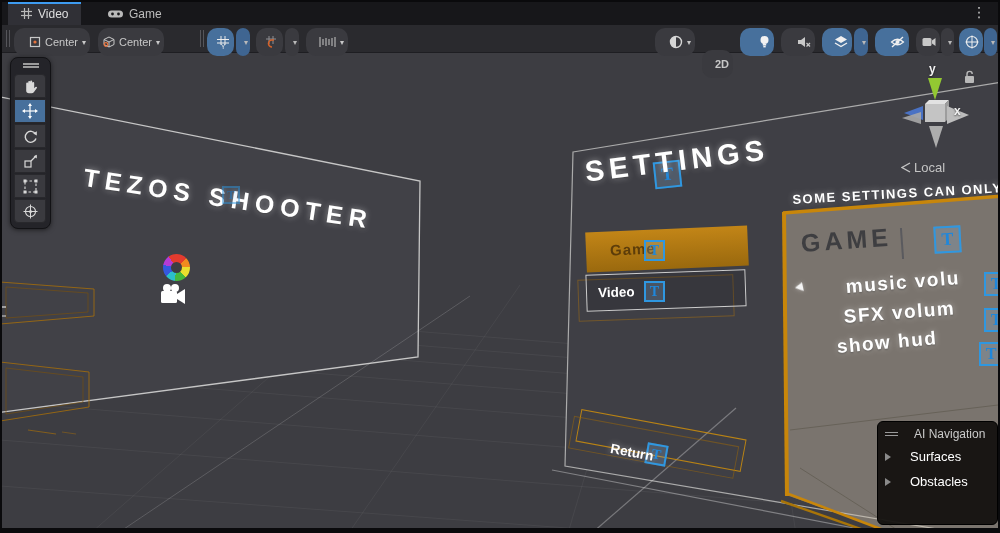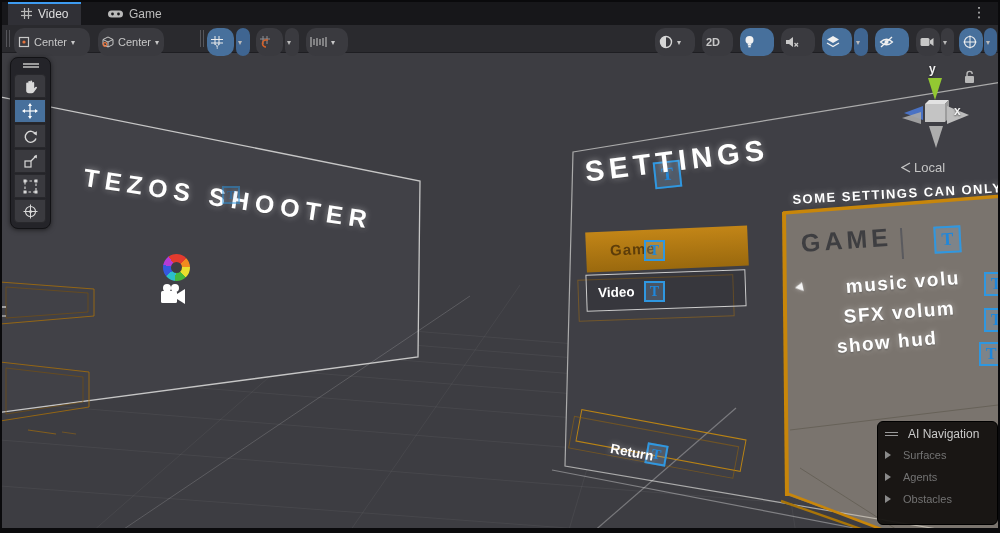--- a/index.html
+++ b/index.html
@@ -17,21 +17,21 @@
        padding:0 13px;font-size:12px;color:#BDBDBD;}
   .tab.active{background:#303036;color:#DFDFDF;}
   .tab.active::before{content:"";position:absolute;left:0;top:0;right:0;height:2px;background:#3E9BF0;}
   .kebab{position:absolute;right:14px;top:3px;color:#C9C9C9;font-size:14px;line-height:18px;cursor:pointer;}
 
   
   .toolbar{position:absolute;left:0;top:25px;right:0;height:27px;background:#2A2A2E;
            border-bottom:1px solid #1E1E22;z-index:50;}
   .tbtn{position:absolute;top:3px;height:28px;box-sizing:border-box;background:#3A3A3F;
         border-radius:10px;color:#C8C8C8;font-size:11px;display:flex;align-items:center;
-        justify-content:flex-start;gap:4px;padding:0 4px;cursor:pointer;}
+        justify-content:flex-end;gap:4px;padding:0 4px;cursor:pointer;}
   .tbtn.on{background:#47709C;color:#ECECEC;}
   .tbtn.caret{padding:0 2px;font-size:8px;color:#B9B9B9;}
   .tbtn.caret.on{background:#3F6591;}
   .sep{position:absolute;top:5px;width:1px;height:17px;background:#55555A;box-shadow:3px 0 0 #55555A;}
 
   
   .palette{position:absolute;left:10px;top:57px;width:39px;height:170px;background:#242429;
            border:1px solid #121215;border-radius:8px;z-index:50;box-shadow:0 1px 5px rgba(0,0,0,.55);}
   .grip{width:16px;height:0;margin:5px auto 0;border-top:2px solid #9B9B9B;box-shadow:0 3px 0 #9B9B9B;}
   .ptool{position:absolute;left:3px;width:32px;height:24px;background:#3A3A3F;border:1px solid #28282C;
@@ -62,23 +62,23 @@
 
   
   .gizmo{position:absolute;z-index:45;}
   .persp{position:absolute;left:901px;top:160px;z-index:45;display:flex;align-items:center;gap:3px;
          color:#C4C4C4;font-size:13px;cursor:pointer;}
   .axis-label{position:absolute;z-index:46;color:#F2F2F2;font-size:12px;font-weight:bold;
               text-shadow:0 1px 2px rgba(0,0,0,.6);}
 
   .ainav{position:absolute;left:877px;top:421px;width:121px;height:104px;z-index:48;
          background:rgba(16,14,12,.92);border:1px solid #000;border-radius:6px;box-sizing:border-box;}
-  .ainav .hd{display:flex;align-items:center;gap:10px;padding:5px 7px 3px;color:#CACACA;font-size:12px;}
+  .ainav .hd{display:flex;align-items:center;gap:16px;padding:5px 7px 3px;color:#CACACA;font-size:12px;}
   .ainav .hd .bars{width:13px;height:0;border-top:1.6px solid #9A9A9A;box-shadow:0 3px 0 #9A9A9A;margin-top:-3px;}
-  .ainav .row{display:flex;align-items:center;gap:12px;padding:5px 7px;color:#737373;font-size:11px;cursor:pointer;}
+  .ainav .row{display:flex;align-items:center;gap:19px;padding:5px 7px;color:#ffffff;font-size:13px;cursor:pointer;}
   .ainav .tri{width:0;height:0;border-left:6px solid #8A8A8A;border-top:4px solid transparent;
               border-bottom:4px solid transparent;}
 
   .aperture{position:absolute;left:163px;top:254px;width:27px;height:27px;border-radius:50%;z-index:12;
       background:conic-gradient(#E23B2E 0 13%,#F28A1E 13% 25%,#EADF2E 25% 38%,#46B83C 38% 52%,
                  #2BBFC9 52% 64%,#3558DE 64% 78%,#B53BD6 78% 90%,#E23B2E 90% 100%);}
   .aperture::after{content:"";position:absolute;left:8px;top:8px;width:11px;height:11px;border-radius:50%;
       background:#3D3D42;}
   .warn{letter-spacing:1.5px;}
   .caret3d{position:absolute;z-index:13;width:0;height:0;border-right:8px solid #F4F4F4;
@@ -291,21 +291,21 @@
     </div>
 
     <div class="tbtn" style="left:655px;width:40px;">
       <svg width="14" height="14" viewBox="0 0 14 14">
         <circle cx="7" cy="7" r="5.5" fill="none" stroke="#D6D6D6" stroke-width="1.4"></circle>
         <path d="M7 1.5 A5.5 5.5 0 0 0 7 12.5 Z" fill="#D6D6D6"></path>
       </svg>
       <span style="font-size:8px;">▾</span>
     </div>
 
-    <div class="tbtn" style="left:702px;width:31px;">
+    <div class="tbtn" style="left:702px;width:31px;margin-top:22px;">
       <span style="font-size:11px;font-weight:bold;">2D</span>
     </div>
 
     <div class="tbtn on" style="left:740px;width:34px;">
       <svg width="11" height="14" viewBox="0 0 11 14">
         <circle cx="5.5" cy="5" r="4" fill="#F2F2F2"></circle>
         <rect x="3.8" y="9" width="3.4" height="1.6" fill="#F2F2F2"></rect>
         <rect x="4.3" y="11" width="2.4" height="1.4" fill="#F2F2F2"></rect>
       </svg>
     </div>
@@ -438,24 +438,20 @@
     <div class="hd">
       <div class="bars"></div>
       <span>AI Navigation</span>
     </div>
     <div class="row">
       <span class="tri"></span>
       <span>Surfaces</span>
     </div>
     <div class="row">
       <span class="tri"></span>
-      <span>Agents</span>
-    </div>
-    <div class="row">
-      <span class="tri"></span>
       <span>Obstacles</span>
     </div>
   </div>
 
   <div class="edge t"></div>
   <div class="edge b"></div>
   <div class="edge l"></div>
   <div class="edge r"></div>
 </div>
 

